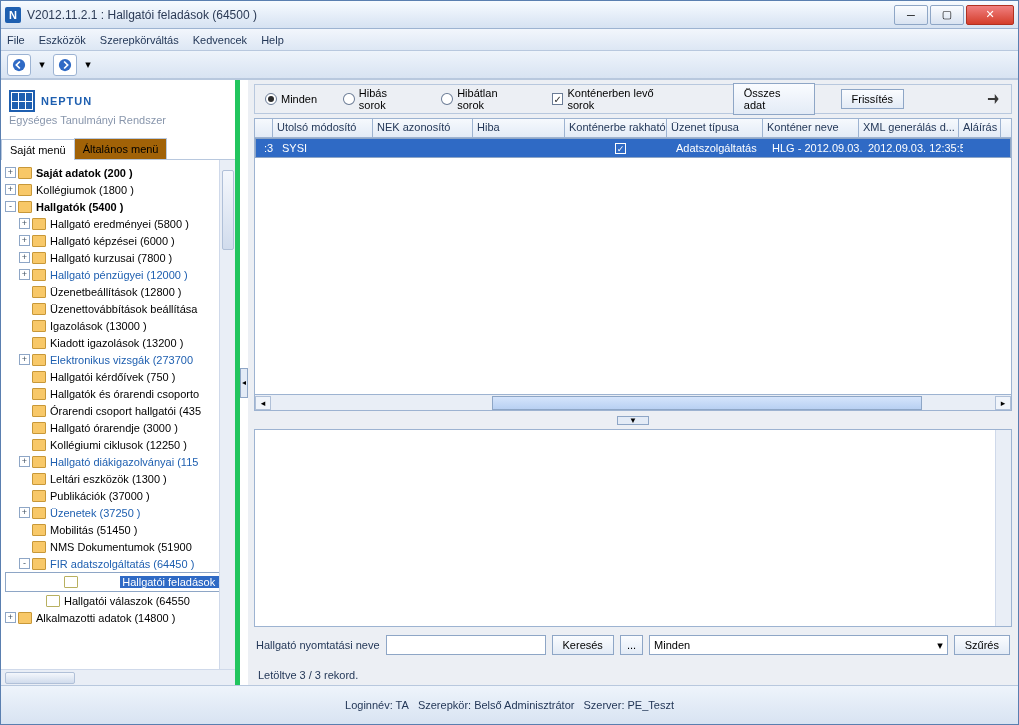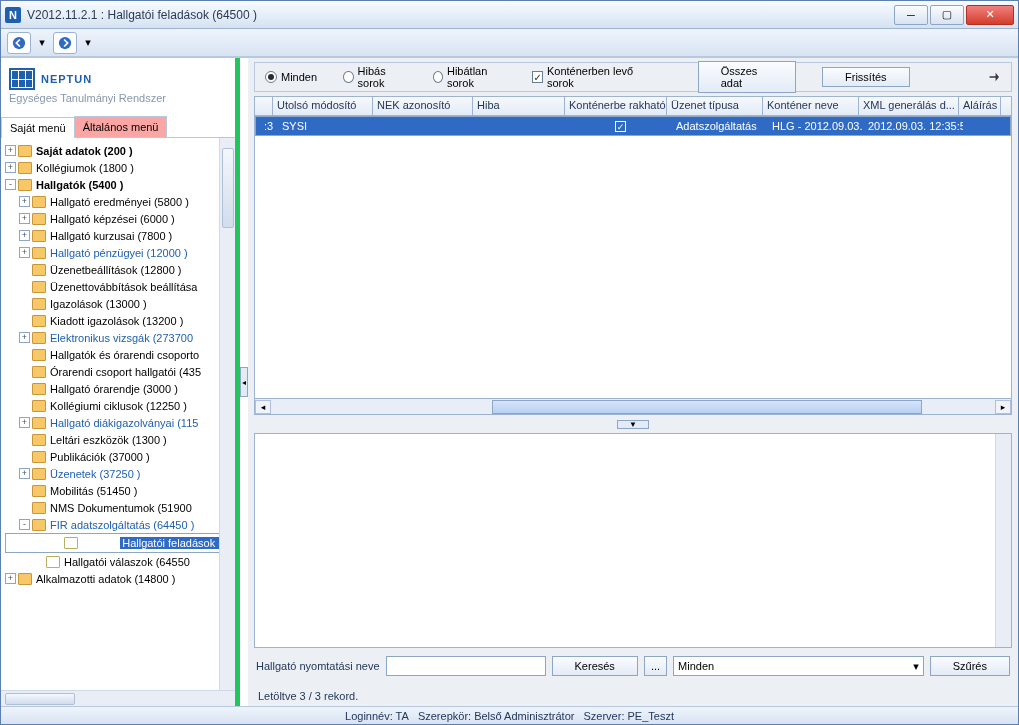--- a/index.html
+++ b/index.html
@@ -18,21 +18,21 @@
 .nav-btn svg { width:14px; height:14px; }
 .drop { width:14px; display:flex; align-items:center; justify-content:center; }
 .body { flex:1; display:flex; background:#fff; border-top:1px solid #b8c8de; }
 .sidebar { width:240px; display:flex; flex-direction:column; border-right:5px solid #22c55e; }
 .logo { padding:10px 8px 4px; }
 .logo-main { color:#1e5fb0; font-size:26px; font-weight:bold; letter-spacing:1px; display:flex; align-items:center; gap:6px; }
 .logo-box { width:26px; height:22px; border:2px solid #1e5fb0; display:grid; grid-template-columns:1fr 1fr 1fr; grid-template-rows:1fr 1fr; gap:1px; padding:1px; }
 .logo-box div { background:#1e5fb0; }
 .logo-sub { color:#8896ac; font-size:11px; margin-top:2px; }
 .tabs { display:flex; margin-top:8px; border-bottom:1px solid #b8c8de; }
-.tab { padding:4px 8px; border:1px solid #b8c8de; border-bottom:none; background:#fca5a5; cursor:pointer; margin-right:-1px; }
+.tab { padding:4px 8px; border:1px solid #b8c8de; border-bottom:none; background:#a16207; cursor:pointer; margin-right:-1px; }
 .tab.active { background:#fff; position:relative; top:1px; }
 .tree { flex:1; overflow:auto; padding:4px 0 4px 4px; background:#fff; position:relative; }
 .tree-sb { position:absolute; right:0; top:0; width:16px; height:100%; background:#e9eef6; border-left:1px solid #cfd9ea; }
 .tree-sb-th { position:absolute; left:2px; width:12px; top:10px; height:80px; background:linear-gradient(#f4f7fc,#d1dced); border:1px solid #b0c0d8; border-radius:2px; }
 .node { display:flex; align-items:center; height:17px; gap:2px; white-space:nowrap; }
 .exp { width:11px; height:11px; border:1px solid #8ea6c6; display:flex; align-items:center; justify-content:center; font-size:9px; line-height:9px; color:#456; background:#fff; cursor:pointer; }
 .exp.blank { border:none; background:none; }
 .nicon { width:14px; height:12px; background:#f8c868; border:1px solid #c89838; border-radius:1px; position:relative; }
 .nicon.file { background:#fff; border-color:#b8b060; }
 .node .lbl { padding:0 2px; }
@@ -43,21 +43,21 @@
 .indent2 { padding-left:28px; }
 .hsb { height:16px; background:#e9eef6; border-top:1px solid #cfd9ea; display:flex; align-items:center; }
 .hsb-th { width:70px; height:12px; margin-left:4px; background:linear-gradient(#f4f7fc,#d1dced); border:1px solid #b0c0d8; border-radius:2px; }
 .main { flex:1; display:flex; flex-direction:column; padding:4px 6px 2px; gap:4px; background:#eceff4; }
 .filters { height:30px; background:#eceff4; border:1px solid #b8c8de; display:flex; align-items:center; padding:0 10px; gap:26px; }
 .radio { display:flex; align-items:center; gap:4px; }
 .radio .dot { width:12px; height:12px; border:1px solid #6b7c96; border-radius:50%; display:flex; align-items:center; justify-content:center; background:#fff; }
 .radio.active .dot::after { content:""; width:6px; height:6px; background:#2b2b2b; border-radius:50%; }
 .chk { display:flex; align-items:center; gap:4px; }
 .chk .box { width:12px; height:12px; border:1px solid #6b7c96; background:#fff; display:flex; align-items:center; justify-content:center; font-size:10px; color:#2b2b2b; }
-.btn { padding:3px 22px; border:1px solid #8ea6c6; background:linear-gradient(#fafcff,#e3ebf6); cursor:pointer; }
+.btn { padding:3px 10px; border:1px solid #8ea6c6; background:linear-gradient(#fafcff,#e3ebf6); cursor:pointer; }
 .spacer { flex:1; }
 .pin { width:16px; height:16px; }
 .grid-wrap { flex:3; display:flex; flex-direction:column; }
 .grid-head { display:flex; height:20px; background:linear-gradient(#f6f9fd,#e3ebf6); border:1px solid #9db3d1; }
 .gh { border-right:1px solid #9db3d1; padding:2px 4px; overflow:hidden; white-space:nowrap; color:#243858; }
 .grid-body { flex:1; border:1px solid #9db3d1; border-top:none; background:#fff; overflow:hidden; position:relative; }
 .row { display:flex; height:17px; }
 .row.sel { background:#2f6ac5; color:#fff; }
 .cell { border-right:1px solid transparent; padding:1px 4px; overflow:hidden; white-space:nowrap; }
 .cell .cbox { width:11px; height:11px; border:1px solid #fff; display:inline-flex; align-items:center; justify-content:center; background:#2f6ac5; font-size:9px; color:#fff; margin:0 auto; }
@@ -67,38 +67,45 @@
 .hs-thumb { position:absolute; top:0; height:14px; background:linear-gradient(#d5e4fb,#b8d0f2); border:1px solid #8ea6c6; left:220px; width:430px; }
 .splitter { height:10px; display:flex; align-items:center; justify-content:center; }
 .splitter-h { width:32px; height:9px; border:1px solid #8ea6c6; background:#e3ebf6; display:flex; align-items:center; justify-content:center; font-size:8px; }
 .lower { flex:2; border:1px solid #9db3d1; background:#fff; position:relative; }
 .lower-sb { position:absolute; right:0; top:0; width:16px; height:100%; background:#e9eef6; border-left:1px solid #cfd9ea; }
 .search-row { display:flex; align-items:center; gap:6px; padding:4px 2px; }
 .search-row .lbl { color:#243858; }
 .txt { border:1px solid #8ea6c6; background:#fff; height:20px; padding:0 4px; }
 .sel { border:1px solid #8ea6c6; background:#fff; height:20px; padding:0 4px; display:flex; align-items:center; justify-content:space-between; }
 .status { padding:6px 4px 2px; color:#243858; }
-.footer { height:18px; background:linear-gradient(#eef4fb,#d8e3f2); border-top:1px solid #b8c8de; display:flex; align-items:center; justify-content:center; color:#243858; gap:3px; }
+.footer { height:39px; background:linear-gradient(#eef4fb,#d8e3f2); border-top:1px solid #b8c8de; display:flex; align-items:center; justify-content:center; color:#243858; gap:3px; }
 .col-splitter { width:8px; display:flex; align-items:center; justify-content:center; cursor:ew-resize; }
 .col-splitter-h { width:8px; height:30px; border:1px solid #8ea6c6; background:#e3ebf6; display:flex; align-items:center; justify-content:center; font-size:8px; }
 </style>
 </head>
 <body>
 
 <div class="window">
   <div class="titlebar">
     <div class="icon">N</div>
     <div class="title">V2012.11.2.1 : Hallgatói feladások (64500  )</div>
     <div class="win-btns">
       <div class="win-btn">─</div>
       <div class="win-btn">▢</div>
       <div class="win-btn close">✕</div>
     </div>
   </div>
 
+  <div class="menubar">
+    <span>File</span>
+    <span>Eszközök</span>
+    <span>Szerepkörváltás</span>
+    <span>Kedvencek</span>
+    <span>Help</span>
+  </div>
 
   <div class="toolbar">
     <div class="nav-btn">
       <svg viewBox="0 0 16 16">
           <circle cx="8" cy="8" r="7" fill="#2f6ac5"></circle>
           <path d="M9 4 L5 8 L9 12" stroke="#fff" stroke-width="2" fill="none"></path>
         </svg>
     </div>
     <div class="drop">▾</div>
     <div class="nav-btn">
@@ -183,20 +190,25 @@
           </div>
           <div class="node indent1">
             <div class="exp blank"></div>
             <div class="nicon"></div>
             <span class="lbl">Kiadott igazolások (13200  )</span>
           </div>
           <div class="node indent1 blue">
             <div class="exp">+</div>
             <div class="nicon"></div>
             <span class="lbl">Elektronikus vizsgák (273700</span>
+          </div>
+          <div class="node indent1">
+            <div class="exp blank"></div>
+            <div class="nicon"></div>
+            <span class="lbl">Hallgatói kérdőívek (750  )</span>
           </div>
           <div class="node indent1">
             <div class="exp blank"></div>
             <div class="nicon"></div>
             <span class="lbl">Hallgatók és órarendi csoporto</span>
           </div>
           <div class="node indent1">
             <div class="exp blank"></div>
             <div class="nicon"></div>
             <span class="lbl">Órarendi csoport hallgatói (435</span>

